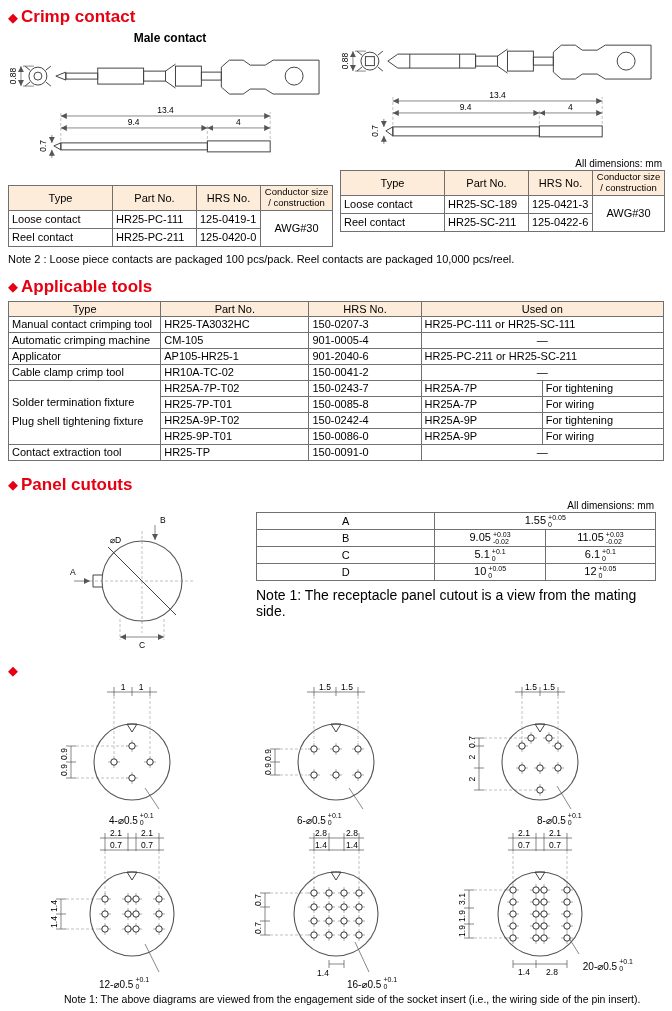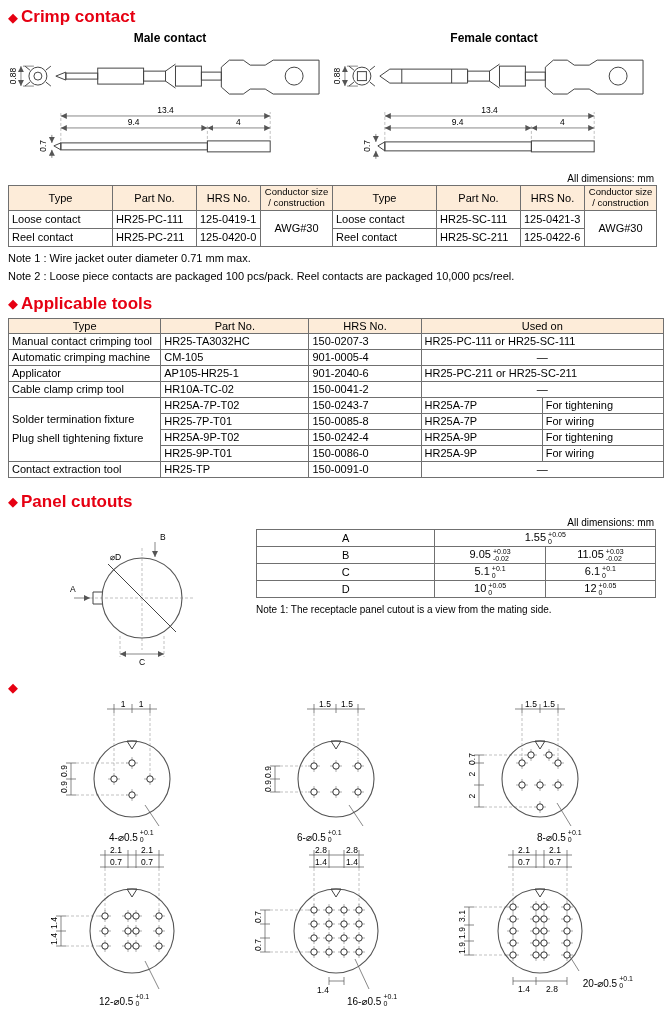--- a/index.html
+++ b/index.html
@@ -1,20 +1,20 @@
 <!DOCTYPE html>
 <html><head>
 <meta charset="utf-8">
 <style>
 *{margin:0;padding:0;box-sizing:border-box}
 body{background:#fff;font-family:"Liberation Sans","DejaVu Sans",sans-serif;color:#000}
 .page{width:672px;height:1011px;overflow:hidden;background:#fff;padding:4px 8px 0}
 .sec-title{display:flex;align-items:center;color:#e60012;font-size:17px;font-weight:bold;margin:3px 0 4px}
 .sec-title .dm{font-size:13px;margin-right:3px}
-.crimp-cols{display:flex;}
+.crimp-cols{display:flex;gap:8px}
 .ccol{width:324px;display:flex;flex-direction:column}
 .clabel{font-size:12px;font-weight:bold;text-align:center;margin-bottom:1px}
 .csvg{width:324px;height:126px}
 .alldims{font-size:10px;text-align:right;height:13px;line-height:13px;padding-right:2px}
 .spacer{height:13px}
 table.dt8{border-collapse:collapse;font-size:11px;table-layout:fixed;width:100%}
 .dt8 th,.dt8 td{border:1px solid #707070;padding:1px 3px;text-align:left;vertical-align:middle;overflow:hidden}
 .dt8 th{background:#fdecd9;font-weight:normal;text-align:center}
 .dt8 td{height:18px}
 .dt8 td.c,.dt8 th.c{text-align:center}
@@ -138,21 +138,20 @@
         <tr>
           <td>Reel contact</td>
           <td>HR25-PC-211</td>
           <td>125-0420-0</td>
         </tr>
       </tbody>
         </table>
     </div>
 
     <div class="ccol">
-      <div class="clabel">Female contact</div>
       <svg class="csvg" viewBox="0 0 325 126">
         <g class="ln">
           <circle cx="30" cy="30" r="9"></circle>
             <rect x="25.5" y="25.5" width="9" height="9"></rect>
           <path d="M22 24 l-5 -4 M38 24 l5 -4 M22 36 l-5 4 M38 36 l5 4"></path>
         </g>
         <g class="dml">
           <line x1="13" y1="20" x2="13" y2="40" marker-start="url(#arr)" marker-end="url(#arr)"></line>
           <line x1="15" y1="20" x2="26" y2="20"></line>
             <line x1="15" y1="40" x2="26" y2="40"></line>
@@ -203,35 +202,34 @@
           </colgroup>
         <tbody>
             <tr>
           <th>Type</th>
           <th>Part No.</th>
           <th>HRS No.</th>
           <th class="cond">Conductor size / construction</th>
         </tr>
         <tr>
           <td>Loose contact</td>
-          <td>HR25-SC-111</td>
+          <td>HR25-SC-189</td>
           <td>125-0421-3</td>
           <td rowspan="2" class="c">AWG#30</td>
         </tr>
         <tr>
           <td>Reel contact</td>
           <td>HR25-SC-211</td>
           <td>125-0422-6</td>
         </tr>
       </tbody>
         </table>
     </div>
   </div>
 
-  <div class="note" style="margin-top:5px">Note 1 : Wire jacket outer diameter 0.71 mm max.</div>
   <div class="note">Note 2 : Loose piece contacts are packaged 100 pcs/pack. Reel contacts are packaged 10,000 pcs/reel.</div>
 
   <div class="sec-title" style="margin-top:12px">
     <span class="dm">◆</span>
     <span>Applicable tools</span>
   </div>
 
   <table class="dt8 tools-table">
     <colgroup>
         <col style="width:152px">
@@ -384,21 +382,21 @@
                   <span>+0.05</span>
                   <span>0</span>
                 </span></td>
           <td class="c"><span>12</span><span class="tolv">
                   <span>+0.05</span>
                   <span>0</span>
                 </span></td>
         </tr>
       </tbody>
         </table>
-      <div class="note" style="font-size:10px">Note 1: The receptacle panel cutout is a view from the mating side.</div>
+      <div class="note" style="font-size:14px">Note 1: The receptacle panel cutout is a view from the mating side.</div>
     </div>
   </div>
 
   <div class="sec-title" style="margin-top:8px">
     <span class="dm">◆</span>
   </div>
 
   <div class="pcb-row1">
 
     <div class="pat">

